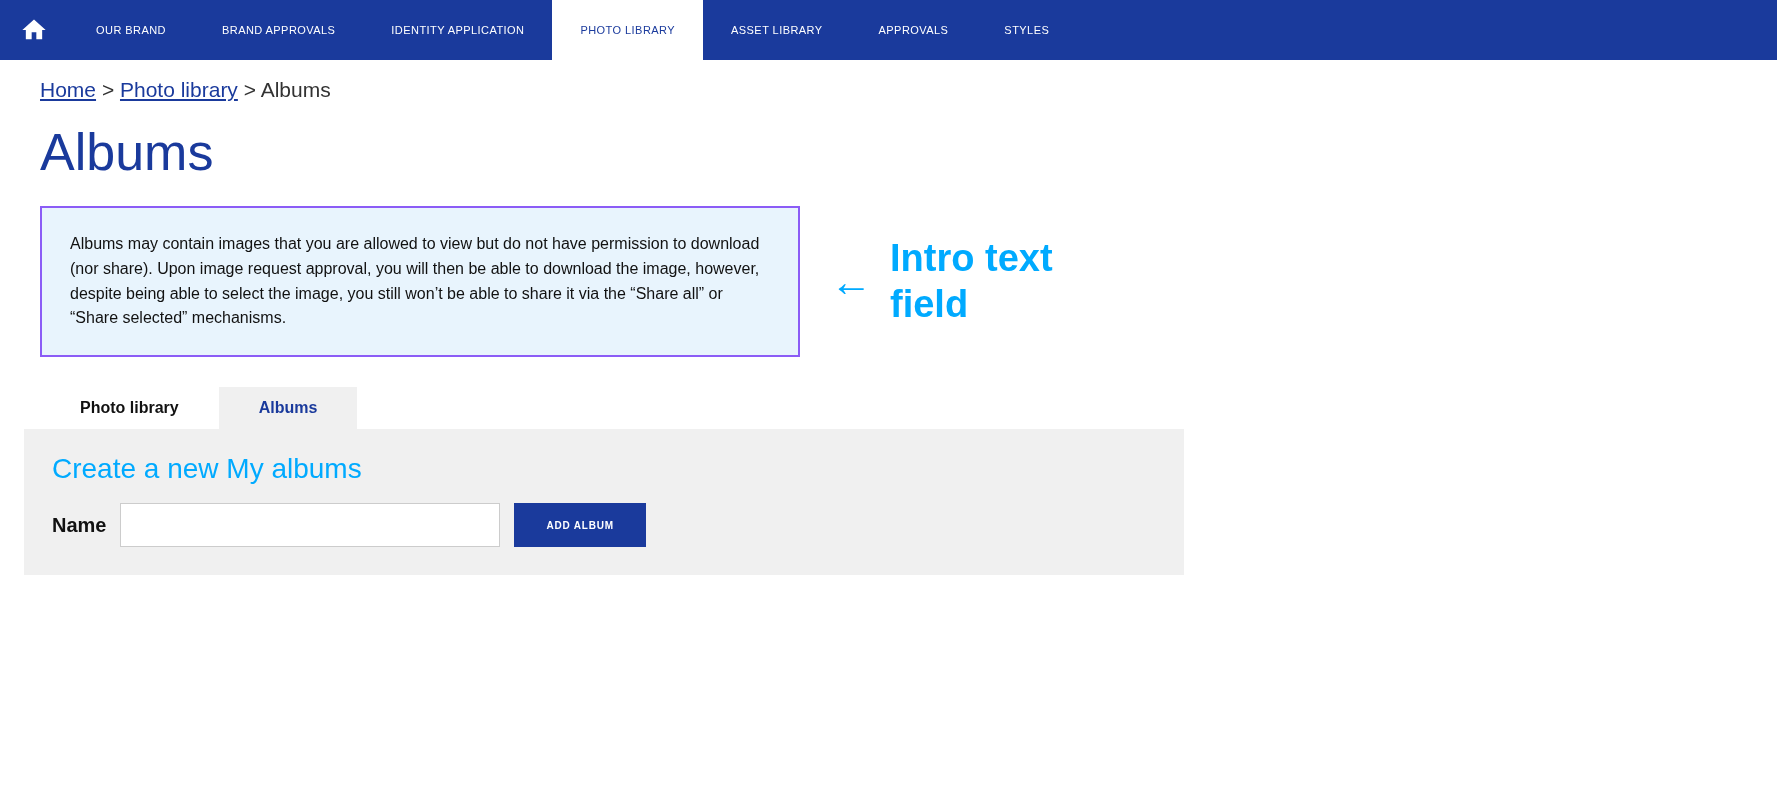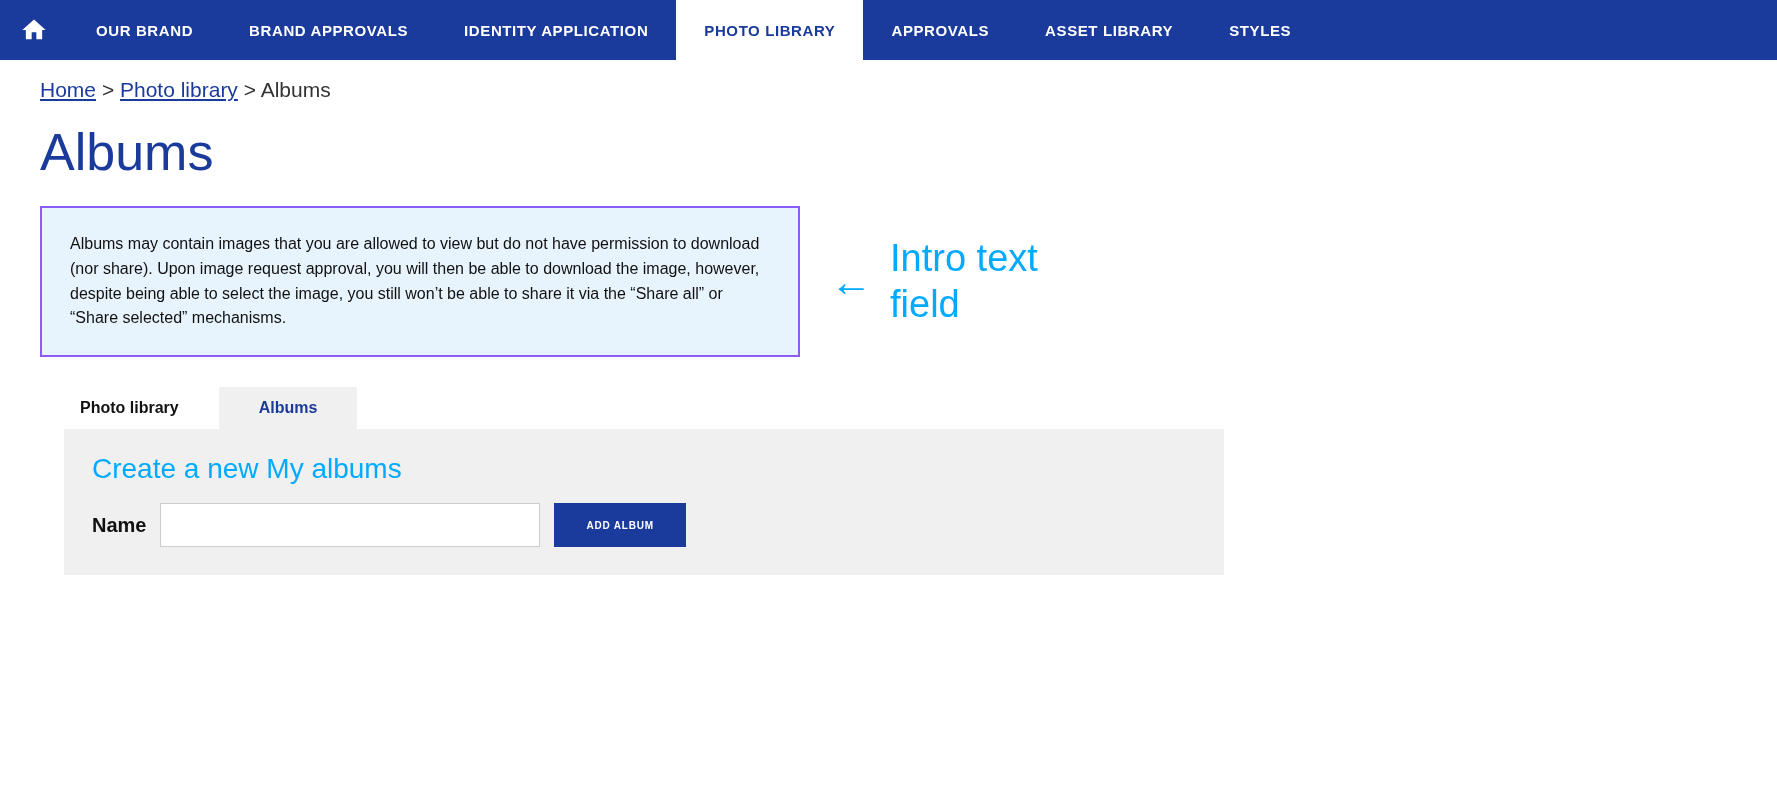--- a/index.html
+++ b/index.html
@@ -16,22 +16,22 @@
       background: #1a3a9c;
       display: flex;
       align-items: center;
       justify-content: center;
       padding: 0 20px;
       cursor: pointer;
     }
     .nav-home svg { fill: white; width: 28px; height: 28px; }
     .nav-item {
       color: white;
-      font-weight: 700;
-      font-size: 15px;
+      font-weight: 400;
+      font-size: 11px;
       letter-spacing: 0.04em;
       padding: 0 28px;
       display: flex;
       align-items: center;
       cursor: pointer;
       text-decoration: none;
       white-space: nowrap;
     }
     .nav-item.active {
       background: white;
@@ -81,21 +81,21 @@
       gap: 18px;
     }
     .arrow-icon {
       font-size: 42px;
       color: #00aaff;
       line-height: 1;
     }
     .intro-label {
       font-size: 38px;
       color: #00aaff;
-      font-weight: 400;
+      font-weight: 700;
       line-height: 1.2;
     }
 
     
     .tabs-section {
       padding: 0 40px;
       max-width: 760px;
     }
     .tabs-header {
       display: flex;
@@ -119,21 +119,21 @@
       color: #111;
       font-weight: 700;
       padding: 12px 40px;
     }
 
     
     .create-album-panel {
       background: #f0f0f0;
       padding: 24px 28px 28px 28px;
       max-width: 1160px;
-      margin: 0 64px;
+      margin: 0 24px;
     }
     .create-album-title {
       font-size: 28px;
       color: #00aaff;
       font-weight: 400;
       margin-bottom: 18px;
     }
     .album-form {
       display: flex;
       align-items: center;
@@ -171,22 +171,22 @@
 <nav>
   <div class="nav-home">
     <svg viewBox="0 0 24 24" xmlns="http://www.w3.org/2000/svg">
       <path d="M10 20v-6h4v6h5v-8h3L12 3 2 12h3v8z"></path>
     </svg>
   </div>
   <a class="nav-item">OUR BRAND</a>
   <a class="nav-item">BRAND APPROVALS</a>
   <a class="nav-item">IDENTITY APPLICATION</a>
   <a class="nav-item active">PHOTO LIBRARY</a>
+  <a class="nav-item">ASSET LIBRARY</a>
   <a class="nav-item">APPROVALS</a>
-  <a class="nav-item">ASSET LIBRARY</a>
   <a class="nav-item">STYLES</a>
 </nav>
 
 <div class="breadcrumb">
   <a>Home</a>
   <span> &gt; </span>
   <a>Photo library</a>
   <span> &gt; </span>
   <span>Albums</span>
 </div>

